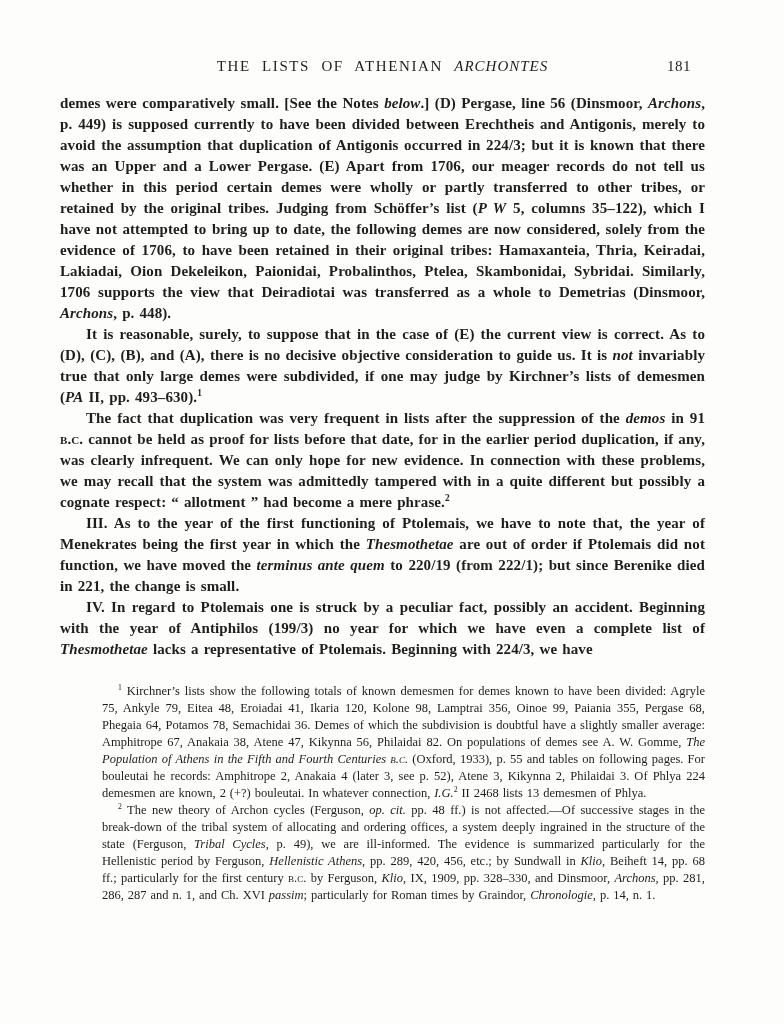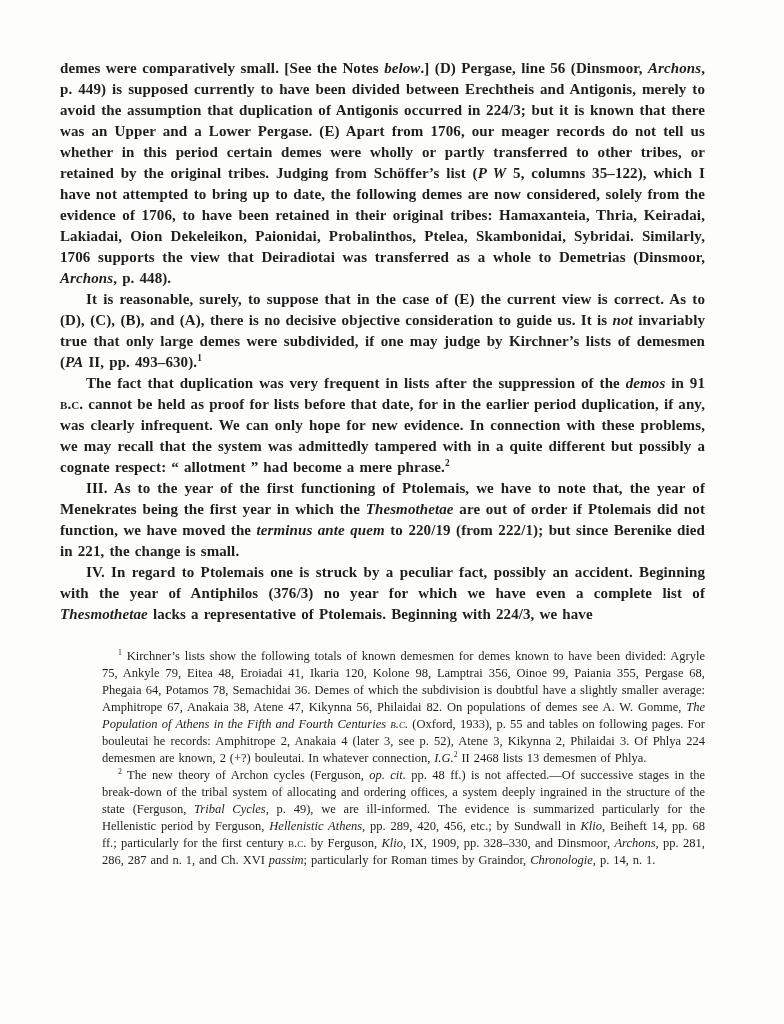--- a/index.html
+++ b/index.html
@@ -76,27 +76,34 @@
     vertical-align: super;
     font-size: 0.62em;
     line-height: 0;
   }
 </style>
 </head>
 <body>
 
 <div class="page">
 
+  <div class="running-head">
+    <div class="rh-title">
+      <span>THE LISTS OF ATHENIAN</span>
+      <span class="i">ARCHONTES</span>
+    </div>
+    <div class="rh-page">181</div>
+  </div>
 
   <div class="body-text">
       <p><span>demes were comparatively small.  [See the Notes </span><span class="i">below</span><span>.]  (D) Pergase, line 56 (Dinsmoor, </span><span class="i">Archons</span><span>, p. 449) is supposed currently to have been divided between Erechtheis and Antigonis, merely to avoid the assumption that duplication of Antigonis occurred in 224/3; but it is known that there was an Upper and a Lower Pergase.  (E) Apart from 1706, our meager records do not tell us whether in this period certain demes were wholly or partly transferred to other tribes, or retained by the original tribes.  Judging from Schöffer’s list (</span><span class="i">P W</span><span> 5, columns 35–122), which I have not attempted to bring up to date, the following demes are now considered, solely from the evidence of 1706, to have been retained in their original tribes: Hamaxanteia, Thria, Keiradai, Lakiadai, Oion Dekeleikon, Paionidai, Probalinthos, Ptelea, Skambonidai, Sybridai.  Similarly, 1706 supports the view that Deiradiotai was transferred as a whole to Demetrias (Dinsmoor, </span><span class="i">Archons</span><span>, p. 448).</span></p>
       <p class="indent"><span>It is reasonable, surely, to suppose that in the case of (E) the current view is correct.  As to (D), (C), (B), and (A), there is no decisive objective consideration to guide us.  It is </span><span class="i">not</span><span> invariably true that only large demes were subdivided, if one may judge by Kirchner’s lists of demesmen (</span><span class="i">PA</span><span> II, pp. 493–630).</span><span class="sup">1</span></p>
       <p class="indent"><span>The fact that duplication was very frequent in lists after the suppression of the </span><span class="i">demos</span><span> in 91 </span><span class="sc">b.c.</span><span> cannot be held as proof for lists before that date, for in the earlier period duplication, if any, was clearly infrequent.  We can only hope for new evidence.  In connection with these problems, we may recall that the system was admittedly tampered with in a quite different but possibly a cognate respect: “ allotment ” had become a mere phrase.</span><span class="sup">2</span></p>
       <p class="indent"><span>III.  As to the year of the first functioning of Ptolemais, we have to note that, the year of Menekrates being the first year in which the </span><span class="i">Thesmothetae</span><span> are out of order if Ptolemais did not function, we have moved the </span><span class="i">terminus ante quem</span><span> to 220/19 (from 222/1); but since Berenike died in 221, the change is small.</span></p>
-      <p class="indent"><span>IV.  In regard to Ptolemais one is struck by a peculiar fact, possibly an accident.  Beginning with the year of Antiphilos (376/3) no year for which we have even a complete list of </span><span class="i">Thesmothetae</span><span> lacks a representative of Ptolemais.  Beginning with 224/3, we have</span></p>
+      <p class="indent"><span>IV.  In regard to Ptolemais one is struck by a peculiar fact, possibly an accident.  Beginning with the year of Antiphilos (199/3) no year for which we have even a complete list of </span><span class="i">Thesmothetae</span><span> lacks a representative of Ptolemais.  Beginning with 224/3, we have</span></p>
     </div>
 
   <div class="footnotes">
       <p class="indent"><span class="sup">1</span><span> Kirchner’s lists show the following totals of known demesmen for demes known to have been divided: Agryle 75, Ankyle 79, Eitea 48, Eroiadai 41, Ikaria 120, Kolone 98, Lamptrai 356, Oinoe 99, Paiania 355, Pergase 68, Phegaia 64, Potamos 78, Semachidai 36.  Demes of which the subdivision is doubtful have a slightly smaller average: Amphitrope 67, Anakaia 38, Atene 47, Kikynna 56, Philaidai 82.  On populations of demes see A. W. Gomme, </span><span class="i">The Population of Athens in the Fifth and Fourth Centuries</span><span class="isc"> b.c.</span><span> (Oxford, 1933), p. 55 and tables on following pages.  For bouleutai he records: Amphitrope 2, Anakaia 4 (later 3, see p. 52), Atene 3, Kikynna 2, Philaidai 3.  Of Phlya 224 demesmen are known, 2 (+?) bouleutai.  In whatever connection, </span><span class="i">I.G.</span><span class="sup">2</span><span> II 2468 lists 13 demesmen of Phlya.</span></p>
       <p class="indent"><span class="sup">2</span><span> The new theory of Archon cycles (Ferguson, </span><span class="i">op. cit.</span><span> pp. 48 ff.) is not affected.—Of successive stages in the break-down of the tribal system of allocating and ordering offices, a system deeply ingrained in the structure of the state (Ferguson, </span><span class="i">Tribal Cycles</span><span>, p. 49), we are ill-informed.  The evidence is summarized particularly for the Hellenistic period by Ferguson, </span><span class="i">Hellenistic Athens</span><span>, pp. 289, 420, 456, etc.; by Sundwall in </span><span class="i">Klio</span><span>, Beiheft 14, pp. 68 ff.; particularly for the first century </span><span class="sc">b.c.</span><span> by Ferguson, </span><span class="i">Klio</span><span>, IX, 1909, pp. 328–330, and Dinsmoor, </span><span class="i">Archons</span><span>, pp. 281, 286, 287 and n. 1, and Ch. XVI </span><span class="i">passim</span><span>; particularly for Roman times by Graindor, </span><span class="i">Chronologie</span><span>, p. 14, n. 1.</span></p>
     </div>
 
 </div>
 
 </body></html>

